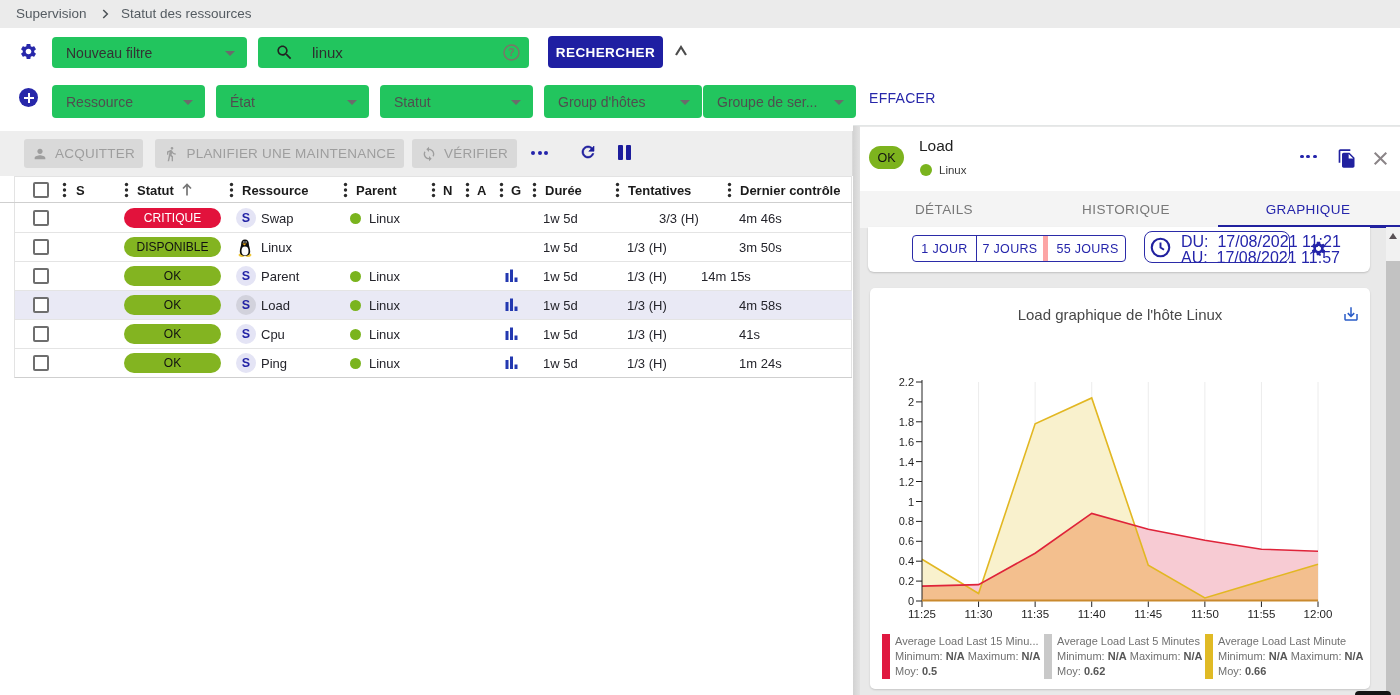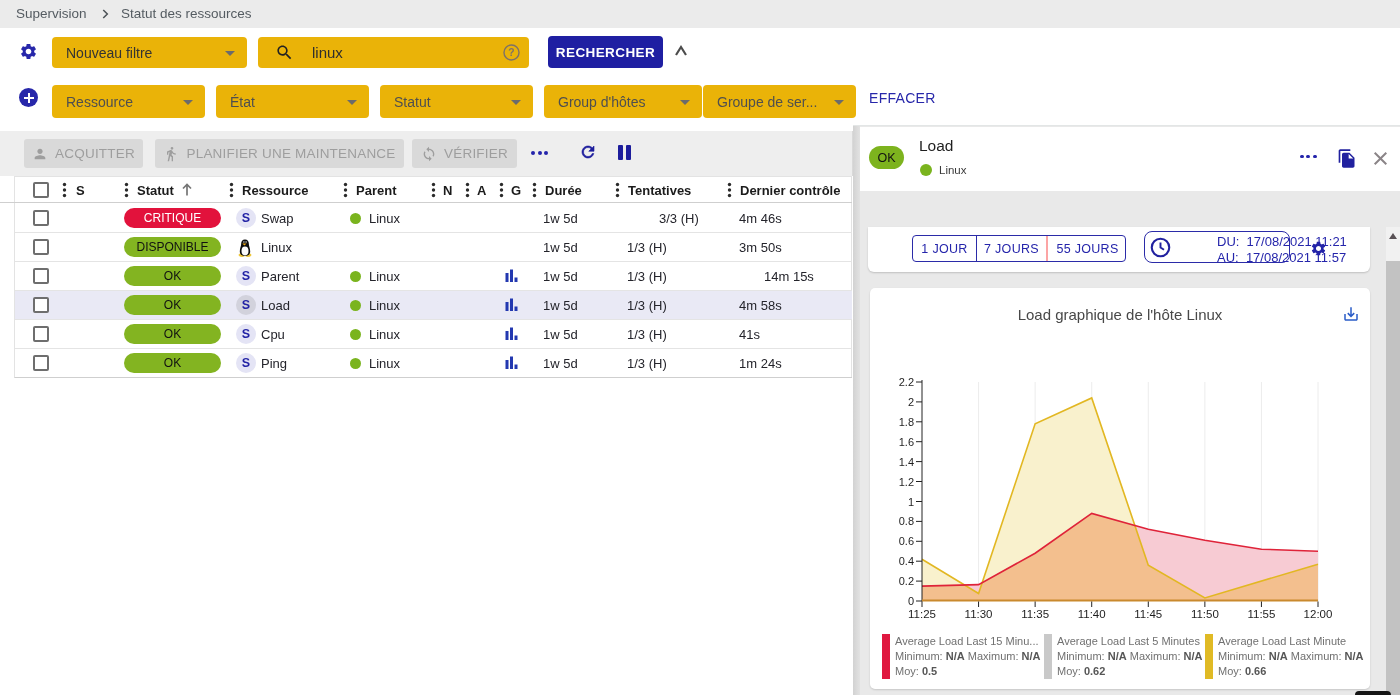--- a/index.html
+++ b/index.html
@@ -2,21 +2,21 @@
 <html><head>
 <meta charset="utf-8">
 <style>
 * { margin:0; padding:0; box-sizing:border-box; }
 html,body { width:1400px; height:695px; }
 body { font-family:"Liberation Sans",sans-serif; position:relative; background:#ffffff; overflow:hidden; }
 .abs { position:absolute; }
 
 #crumb { left:0; top:0; width:1400px; height:28px; background:#ebebeb; font-size:13.5px; color:#545b61; line-height:28px; }
 
-.dd { background:#eab308; border-radius:4px; color:#4f4f4f; font-size:14px; }
+.dd { background:#22c55e; border-radius:4px; color:#4f4f4f; font-size:14px; }
 .dd .lbl { position:absolute; left:14px; top:50%; transform:translateY(-50%); }
 .caret { position:absolute; right:12px; top:50%; margin-top:-2px; width:0; height:0; border-left:5px solid transparent; border-right:5px solid transparent; border-top:5px solid #6b6b6b; }
 
 #actionbar { left:0; top:131px; width:853px; height:45px; background:#eeeeee; border-right:1px solid #d9d9d9; }
 .abtn { position:absolute; top:139px; height:29px; background:#d9d9d9; border-radius:3px; color:#9e9e9e; font-size:13.5px; letter-spacing:.2px; display:flex; align-items:center; justify-content:center; gap:7px; }
 
 .thead-txt { font-weight:bold; font-size:13px; color:#1b1b1b; }
 .cell-txt { font-size:13px; color:#24242b; }
 .pill { position:absolute; left:124px; width:97px; height:20px; border-radius:10px; font-size:12px; display:flex; align-items:center; justify-content:center; }
 .chip { position:absolute; left:236px; width:20px; height:20px; border-radius:50%; background:#e4e4f5; color:#2323a5; font-size:12.5px; font-weight:bold; display:flex; align-items:center; justify-content:center; }
@@ -220,21 +220,21 @@
 <span class="abs cell-txt" style="left:261px;top:269px;">Parent</span>
 <div class="gdot abs" style="top:271px;"></div>
 <span class="abs cell-txt" style="left:369px;top:269px;">Linux</span>
 <svg class="abs" style="left:505px;top:269px;" width="13" height="13" viewBox="0 0 13 13">
     <rect x="0.5" y="4" width="3" height="9" fill="#2338b0"></rect>
     <rect x="5" y="0.5" width="3" height="12.5" fill="#2338b0"></rect>
     <rect x="9.5" y="8.5" width="3" height="4.5" fill="#2338b0"></rect>
   </svg>
 <span class="abs cell-txt" style="left:543px;top:269px;">1w 5d</span>
 <span class="abs cell-txt" style="left:627px;top:269px;">1/3 (H)</span>
-<span class="abs cell-txt" style="left:764px;top:269px;">14m 15s</span>
+<span class="abs cell-txt" style="left:701px;top:269px;">14m 15s</span>
 
 <div class="abs" style="left:15px;top:291px;width:837px;height:29px;background:#e9e9f5;border-bottom:1px solid #e4e4e4;"></div>
 <div class="cb abs" style="top:297px;"></div>
 <div class="pill abs" style="top:295px;background:#83b421;color:#111;">OK</div>
 <div class="chip abs" style="top:295px;background:#d2d2dc;">S</div>
 <span class="abs cell-txt" style="left:261px;top:298px;">Load</span>
 <div class="gdot abs" style="top:300px;"></div>
 <span class="abs cell-txt" style="left:369px;top:298px;">Linux</span>
 <svg class="abs" style="left:505px;top:298px;" width="13" height="13" viewBox="0 0 13 13">
     <rect x="0.5" y="4" width="3" height="9" fill="#2338b0"></rect>
@@ -288,35 +288,41 @@
       <span style="width:3.8px;height:3.8px;border-radius:50%;background:#2424ab;"></span>
       <span style="width:3.8px;height:3.8px;border-radius:50%;background:#2424ab;"></span>
     </div>
     <svg style="position:absolute;left:484px;top:21px;" width="20" height="21" viewBox="0 0 24 24">
         <path fill="#21219f" d="M16 1H4c-1.1 0-2 .9-2 2v14h2V3h12V1zm-1 4 6 6v10c0 1.1-.9 2-2 2H7.99C6.89 23 6 22.1 6 21l.01-14c0-1.1.89-2 1.99-2H15zm-1 7h5.5L14 6.5V12z"></path>
       </svg>
     <svg style="position:absolute;left:520px;top:24px;" width="15" height="15" viewBox="0 0 15 15">
         <path d="M1.7 1.7 13.3 13.3 M13.3 1.7 1.7 13.3" stroke="#8a8487" stroke-width="2"></path>
       </svg>
   </div>
+  <div id="tabbar">
+    <span class="tab" style="left:0;">DÉTAILS</span>
+    <span class="tab" style="left:182px;">HISTORIQUE</span>
+    <span class="tab" style="left:364px;color:#2525ab;">GRAPHIQUE</span>
+    <div style="position:absolute;left:365px;top:34px;width:182px;height:3px;background:#21219f;"></div>
+  </div>
   <div style="position:absolute;left:0;top:0;width:7px;height:570px;background:linear-gradient(to right,#d2d2d2,#e2e2e2);"></div>
 </div>
 
 <div class="abs" style="left:868px;top:227px;width:502px;height:45px;background:#fff;border-radius:0 0 6px 6px;box-shadow:0 1px 2px rgba(0,0,0,.18);"></div>
 <div class="abs" style="left:912px;top:235px;width:214px;height:27px;border:1px solid #2b2ba8;border-radius:4px;color:#2525ab;font-size:12.5px;letter-spacing:.3px;">
   <span style="position:absolute;left:0;top:0;width:64px;height:100%;display:flex;align-items:center;justify-content:center;border-right:1px solid #2b2ba8;">1 JOUR</span>
-  <span style="position:absolute;left:64px;top:0;width:71px;height:100%;display:flex;align-items:center;justify-content:center;border-right:2px solid #fca5a5;">7 JOURS</span>
+  <span style="position:absolute;left:64px;top:0;width:71px;height:100%;display:flex;align-items:center;justify-content:center;border-right:5px solid #fca5a5;">7 JOURS</span>
   <span style="position:absolute;left:135px;top:0;width:79px;height:100%;display:flex;align-items:center;justify-content:center;">55 JOURS</span>
 </div>
 <div class="abs" style="left:1144px;top:231px;width:146px;height:32px;border:1px solid #2b2ba8;border-radius:8px;"></div>
 <svg class="abs" style="left:1150px;top:237px;" width="21" height="21" viewBox="0 0 24 24">
     <circle cx="12" cy="12" r="10" fill="none" stroke="#21219f" stroke-width="2.4"></circle>
     <path d="M12 6.2V12l4 2.6" fill="none" stroke="#21219f" stroke-width="2.2"></path>
   </svg>
-<div class="abs" style="left:1181px;top:234px;font-size:13px;color:#2525ab;line-height:15.5px;margin-left:36px;">DU:&nbsp; 17/08/2021 11:21<br>AU:&nbsp; 17/08/2021 11:57</div>
+<div class="abs" style="left:1181px;top:234px;font-size:16px;color:#2525ab;line-height:15.5px;">DU:&nbsp; 17/08/2021 11:21<br>AU:&nbsp; 17/08/2021 11:57</div>
 <svg class="abs" style="left:1310px;top:240px;" width="17" height="17" viewBox="0 0 24 24">
     <path fill="#2323a8" d="M19.14 12.94c.04-.3.06-.61.06-.94 0-.32-.02-.64-.07-.94l2.03-1.58c.18-.14.23-.41.12-.61l-1.92-3.32c-.12-.22-.37-.29-.59-.22l-2.39.96c-.5-.38-1.03-.7-1.62-.94L14.4 2.81c-.04-.24-.24-.41-.48-.41h-3.84c-.24 0-.43.17-.47.41L9.25 5.35c-.59.24-1.13.57-1.62.94l-2.39-.96c-.22-.08-.47 0-.59.22L2.74 8.87c-.12.21-.08.47.12.61l2.03 1.58c-.05.3-.09.63-.09.94s.02.64.07.94l-2.03 1.58c-.18.14-.23.41-.12.61l1.92 3.32c.12.22.37.29.59.22l2.39-.96c.5.38 1.03.7 1.62.94l.36 2.54c.05.24.24.41.48.41h3.84c.24 0 .44-.17.47-.41l.36-2.54c.59-.24 1.13-.56 1.62-.94l2.39.96c.22.08.47 0 .59-.22l1.92-3.32c.12-.22.07-.47-.12-.61l-2.01-1.58zM12 15.6c-1.98 0-3.6-1.62-3.6-3.6s1.62-3.6 3.6-3.6 3.6 1.62 3.6 3.6-1.62 3.6-3.6 3.6z"></path>
   </svg>
 
 <div id="chartcard" class="abs" style="left:870px;top:288px;width:500px;height:401px;background:#fff;border-radius:5px;box-shadow:0 1px 2px rgba(0,0,0,.15);">
 <svg width="500" height="401" viewBox="0 0 500 401" font-family="Liberation Sans, sans-serif">
   <text x="250" y="32" text-anchor="middle" font-size="15" fill="#484848">Load graphique de l'hôte Linux</text>
   <path transform="translate(472,17) scale(0.75)" fill="#2a5cc8" d="M19 12v7H5v-7H3v7c0 1.1.9 2 2 2h14c1.1 0 2-.9 2-2v-7h-2zm-6 .67 2.59-2.58L17 11.5l-5 5-5-5 1.41-1.41L11 12.67V3h2v9.67z"></path>
 
   <g stroke="#ececec" stroke-width="1">

